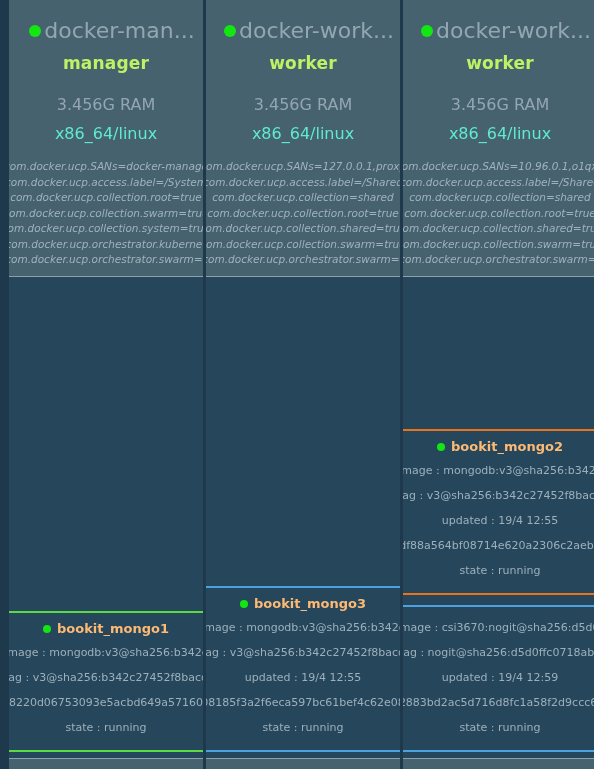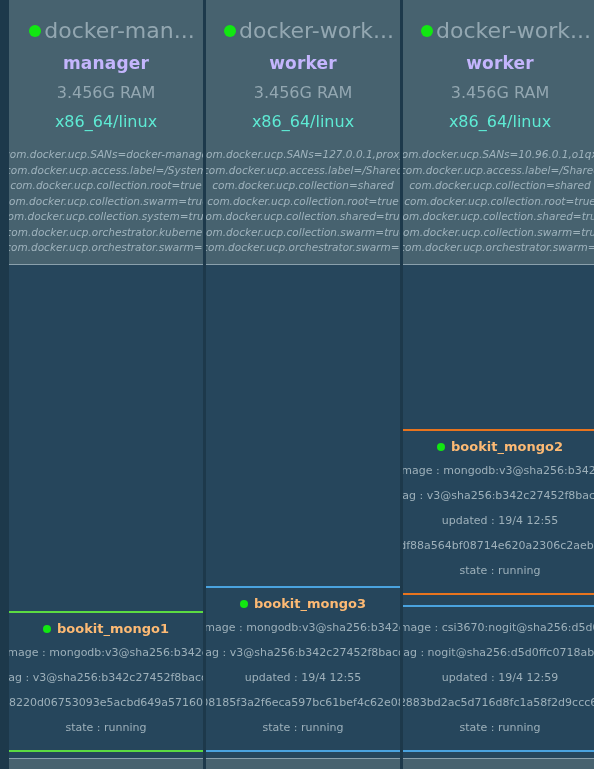--- a/index.html
+++ b/index.html
@@ -75,28 +75,28 @@
     flex: 0 0 auto;
   }
   .node-title-text {
     overflow: hidden;
     text-overflow: clip;
     white-space: nowrap;
   }
   .node-role {
     font-size: 17px;
     font-weight: bold;
-    color: #c4b5fd;
+    color: #bef264;
     margin-top: 7px;
     letter-spacing: 0.2px;
   }
   .node-mem {
     font-size: 16px;
     color: #93a7b1;
-    margin-top: 10px;
+    margin-top: 22px;
   }
   .node-arch {
     font-size: 16px;
     color: #5eead4;
     margin-top: 10px;
   }
 
   .node-labels {
     margin-top: 16px;
     text-align: center;

